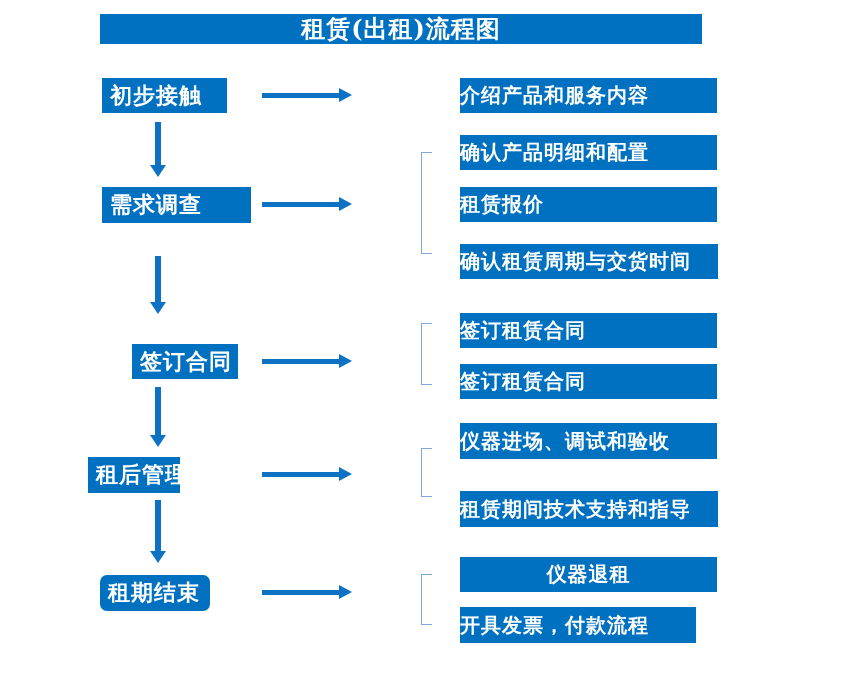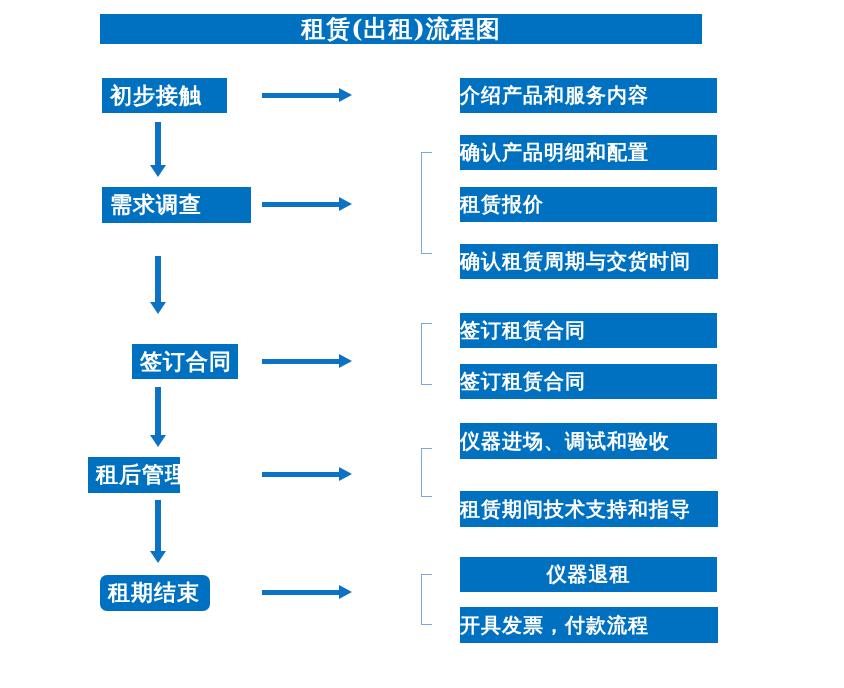--- a/index.html
+++ b/index.html
@@ -162,17 +162,17 @@
   <div class="detail-box" style="top:423px; height:36px;">
       <span>仪器进场、调试和验收</span>
     </div>
   <div class="detail-box" style="top:491px; height:36px; width:258px;">
       <span>租赁期间技术支持和指导</span>
     </div>
 
   <div class="detail-box" style="top:557px; height:35px;justify-content:center;">
       <span>仪器退租</span>
     </div>
-  <div class="detail-box" style="top:607px; height:36px; width:258px;">
+  <div class="detail-box" style="top:607px; height:36px; width:236px;">
       <span>开具发票，付款流程</span>
     </div>
 
 </div>
 
 </body></html>

